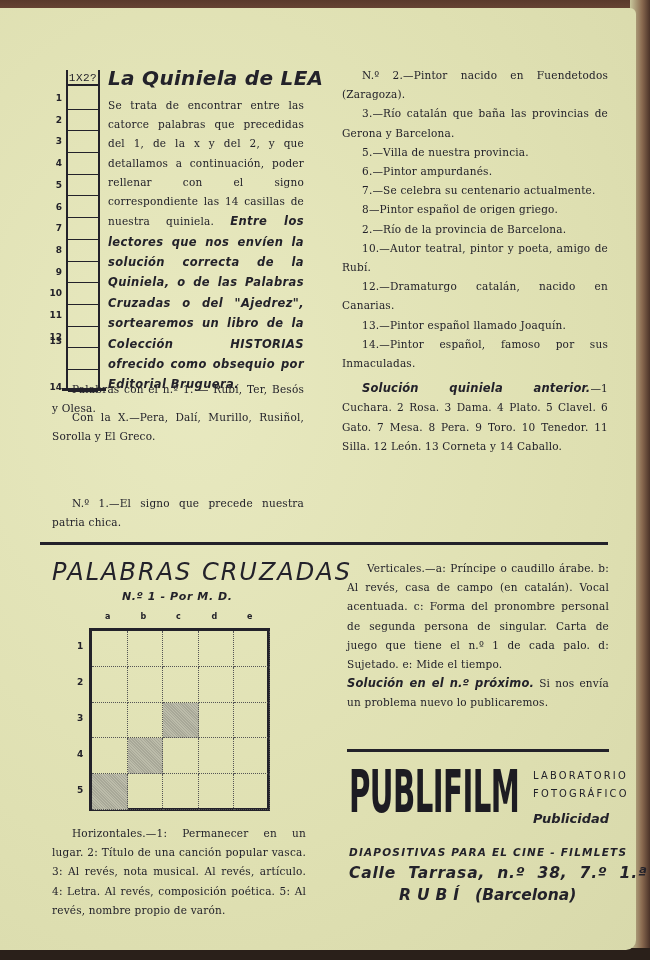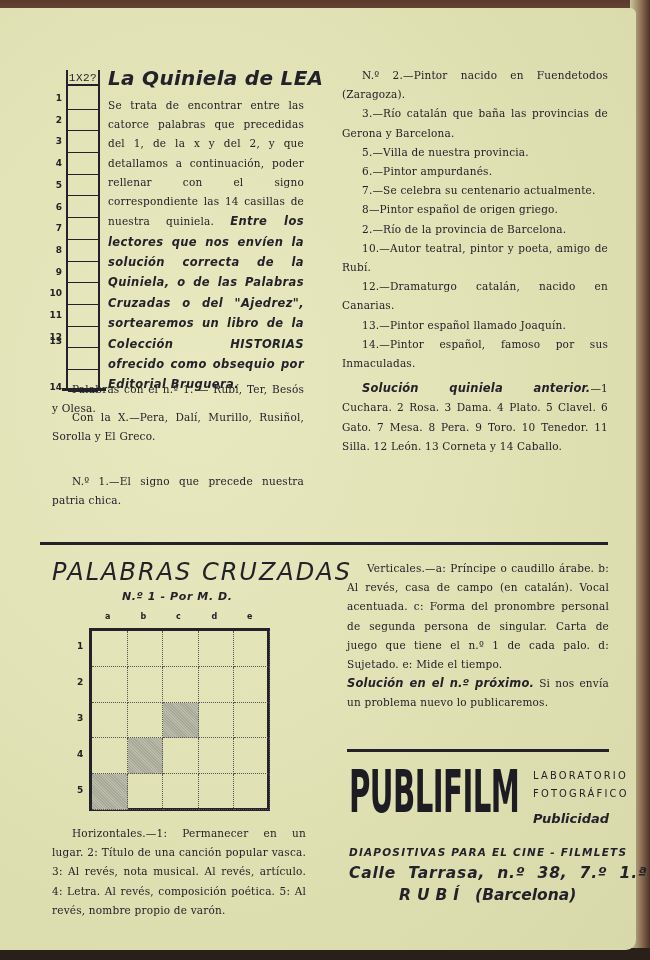--- a/index.html
+++ b/index.html
@@ -105,21 +105,21 @@
 
   <div class="q-title">La Quiniela de LEA</div>
 
   <div class="q-body serif">
     <span>Se trata de encontrar entre las catorce palabras que precedidas del 1, de la x y del 2, y que detallamos a continuación, poder rellenar con el signo correspondiente las 14 casillas de nuestra quiniela.</span>
     <span class="bold-it">Entre los lectores que nos envíen la solución correcta de la Quiniela, o de las Palabras Cruzadas o del "Ajedrez", sortearemos un libro de la Colección HISTORIAS ofrecido como obsequio por Editorial Bruguera.</span>
   </div>
 
   <p class="para serif indent" style="top:372px;left:52px;">Palabras con el n.º 1. — Rubí, Ter, Besós y Olesa.</p>
   <p class="para serif indent" style="top:400px;">Con la X.—Pera, Dalí, Murillo, Rusiñol, Sorolla y El Greco.</p>
-  <p class="para serif indent" style="top:464px;">N.º 1.—El signo que precede nuestra patria chica.</p>
+  <p class="para serif indent" style="top:486px;">N.º 1.—El signo que precede nuestra patria chica.</p>
 
   <div class="r-col serif">
     <p class="indent">N.º 2.—Pintor nacido en Fuendetodos (Zaragoza).</p>
     <p class="indent">3.—Río catalán que baña las provincias de Gerona y Barcelona.</p>
     <p class="indent">5.—Villa de nuestra provincia.</p>
     <p class="indent">6.—Pintor ampurdanés.</p>
     <p class="indent">7.—Se celebra su centenario actualmente.</p>
     <p class="indent">8—Pintor español de origen griego.</p>
     <p class="indent">2.—Río de la provincia de Barcelona.</p>
     <p class="indent">10.—Autor teatral, pintor y poeta, amigo de Rubí.</p>

